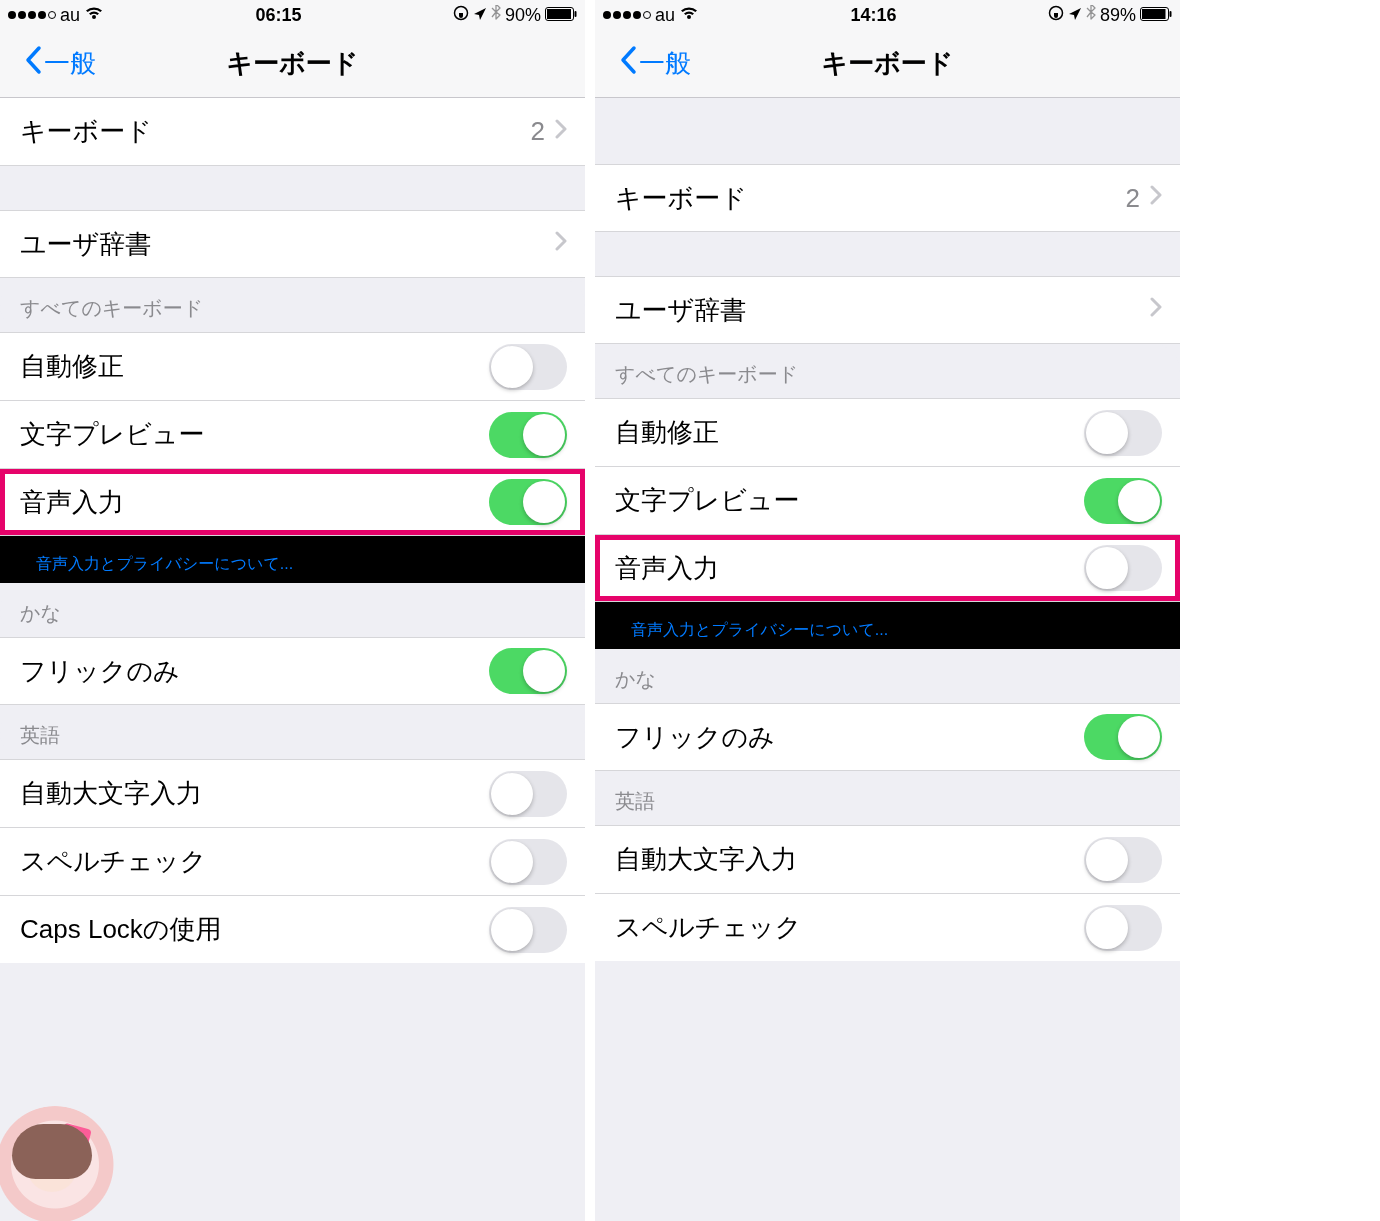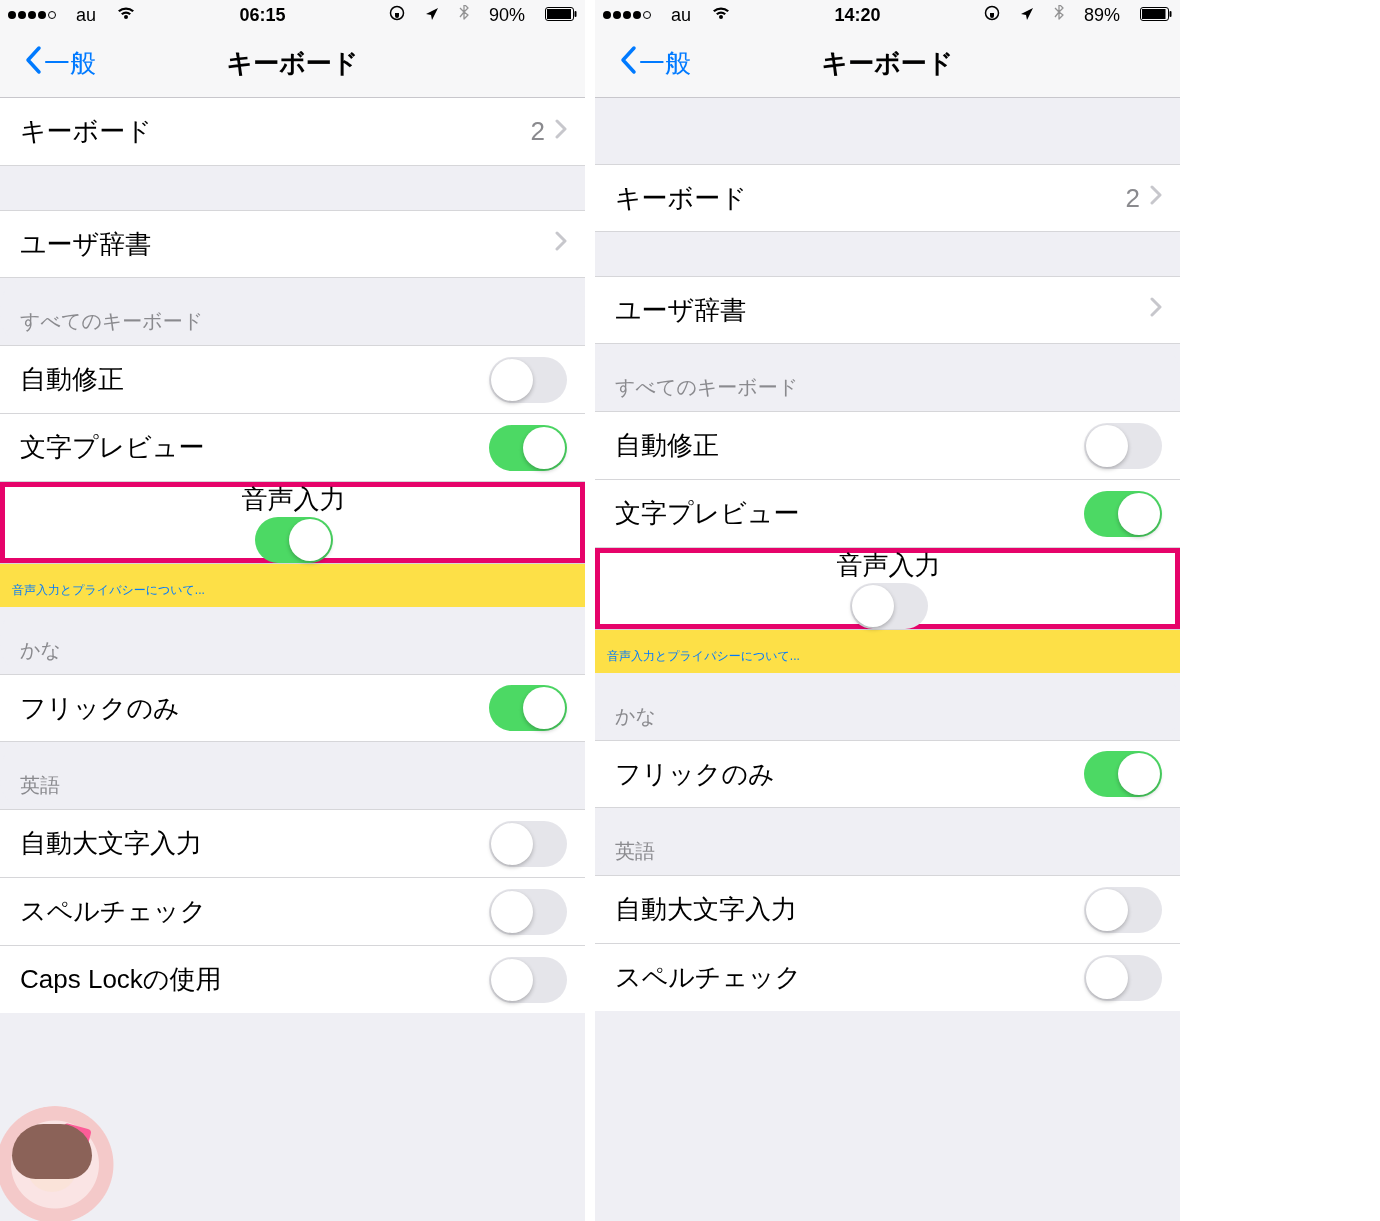--- a/index.html
+++ b/index.html
@@ -26,21 +26,21 @@
     height: 30px;
     background: #f7f7f8;
     display: flex;
     align-items: center;
     justify-content: space-between;
     padding: 0 8px;
     font-size: 18px;
     font-weight: 500;
     color: #000;
   }
-  .status-left, .status-right { display: flex; align-items: center; gap: 20px; }
+  .status-left, .status-right { display: flex; align-items: center; gap: 4px; }
   .dots { display: flex; gap: 2px; }
   .dot { width: 8px; height: 8px; border-radius: 50%; }
   .dot.filled { background: #000; }
   .dot.empty { border: 1px solid #000; }
 
   .nav-bar {
     height: 68px;
     background: #f7f7f8;
     border-bottom: 1px solid #c8c7cc;
     display: flex;
@@ -65,21 +65,21 @@
     pointer-events: none;
   }
 
   .content { flex: 1; overflow: hidden; }
 
   .group-gap { height: 44px; background: #efeff4; }
 
   .section-header {
     font-size: 20px;
     color: #8a8a8e;
-    padding: 30px 20px 10px;
+    padding: 17px 20px 10px;
     background: #efeff4;
     border-radius: 29px;
   }
 
   .cell {
     background: #fff;
     min-height: 68px;
     display: flex;
     align-items: center;
     padding: 0 18px 0 20px;
@@ -118,28 +118,27 @@
     top: 2px;
     left: 2px;
     box-shadow: 0 2px 4px rgba(0,0,0,0.25);
     transition: left .15s;
   }
   .switch.on { background: #4cd964; }
   .switch.on .knob { left: 34px; }
 
   .highlight {
     box-shadow: inset 0 0 0 5px #e6036a;
-    flex-direction: column;
   }
 
   .link-footer {
-    font-size: 12px;
+    font-size: 16px;
     color: #007aff;
-    padding: 18px 12px 8px;
-    background: #fde047;
+    padding: 18px 36px 8px;
+    background: #000000;
   }
 
   .avatar-watermark {
     position: absolute;
     left: -10px;
     bottom: -15px;
     width: 130px;
     height: 130px;
     border-radius: 50%;
     background: radial-gradient(circle at 50% 45%, #fce3e2 0 45%, #f6c3c2 46% 60%, transparent 61%);
@@ -332,21 +331,21 @@
           <span class="dot filled"></span>
           <span class="dot empty"></span>
       </span>
       <span>au</span>
       <span>
         <svg width="20" height="16" viewBox="0 0 20 16">
             <path d="M10 14a2 2 0 100-4 2 2 0 000 4zm-5-5.5a8 8 0 0110 0l-1.6 1.6a5.7 5.7 0 00-6.8 0L5 8.5zm-3-3a12.5 12.5 0 0116 0l-1.6 1.6a10.2 10.2 0 00-12.8 0L2 5.5z" fill="#000"></path>
           </svg>
       </span>
     </div>
-    <div style="font-weight:600">14:20</div>
+    <div style="font-weight:600">14:16</div>
     <div class="status-right">
       <span>
         <svg width="16" height="16" viewBox="0 0 16 16">
             <circle cx="8" cy="8" r="6.5" fill="none" stroke="#000" stroke-width="1.5"></circle>
             <path d="M8 4v2m0 0l-1.5-1M8 6l1.5-1M6 8h4v3a2 2 0 01-4 0V8z" fill="#000"></path>
           </svg>
       </span>
       <span>
         <svg width="14" height="14" viewBox="0 0 14 14">
             <path d="M1 7l12-6-6 12-1-5-5-1z" fill="#000"></path>

